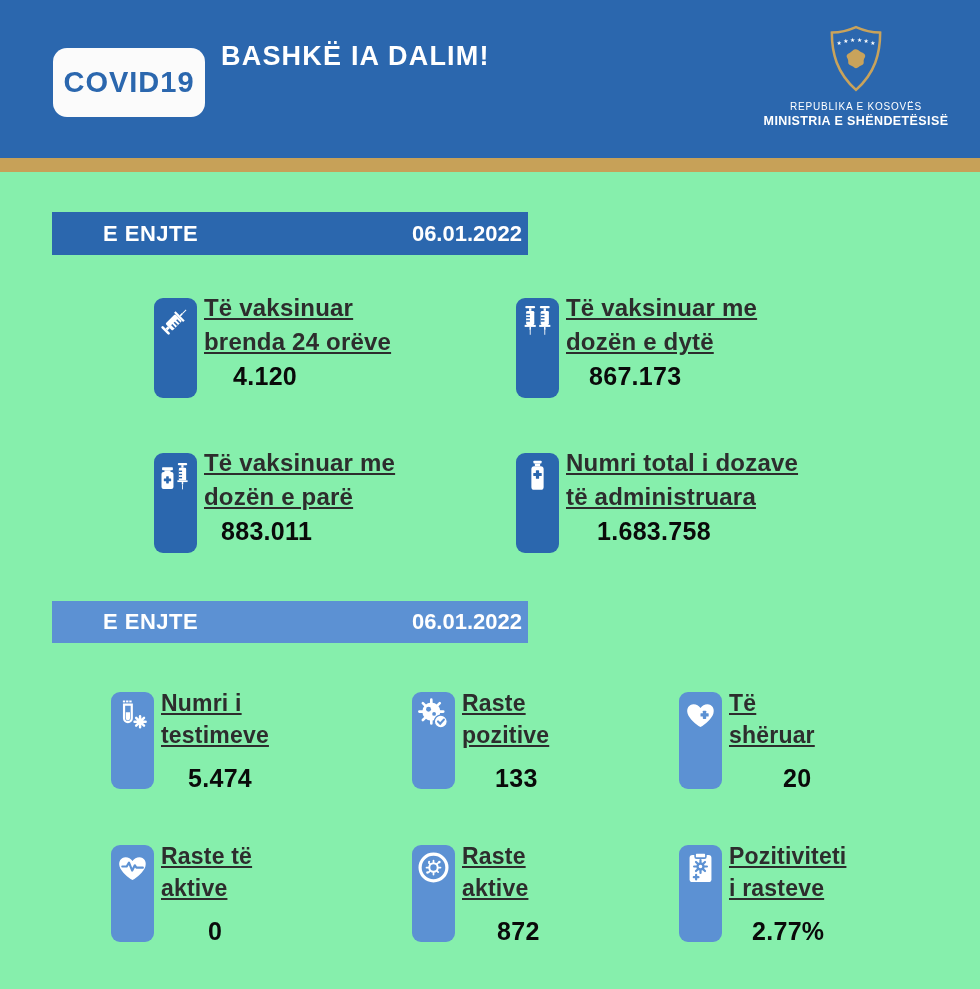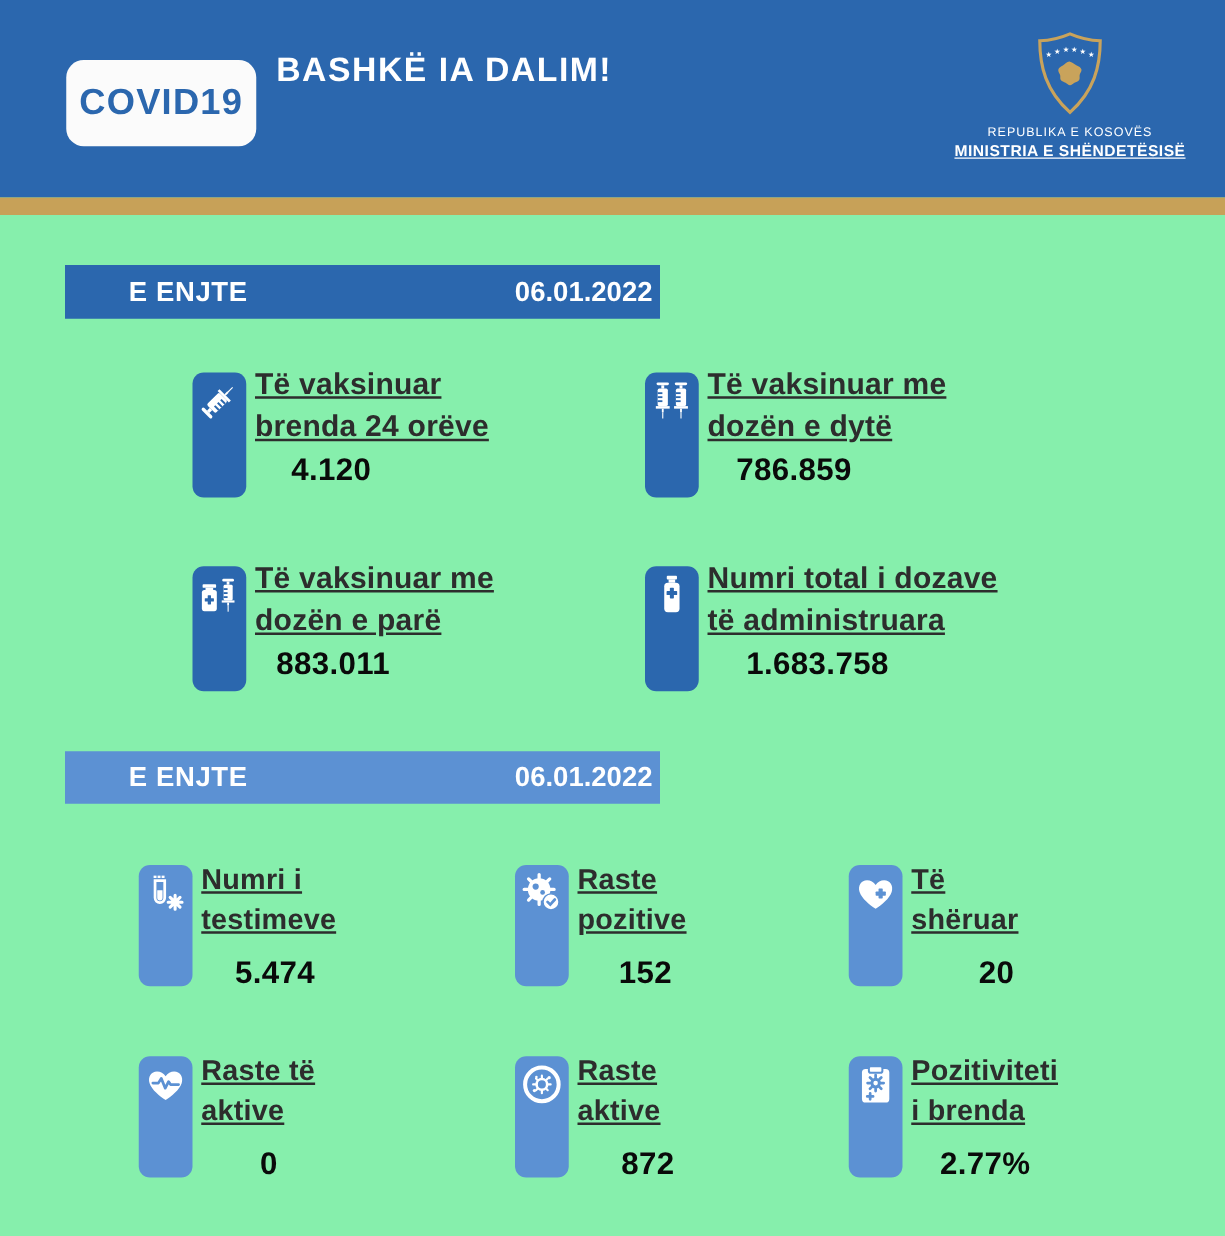--- a/index.html
+++ b/index.html
@@ -9,21 +9,21 @@
   
   .header{position:absolute;left:0;top:0;width:980px;height:158px;background:#2B67AE;}
   .badge{position:absolute;left:53px;top:48px;width:152px;height:69px;background:#FBFBFB;
          border-radius:14px;display:flex;align-items:center;justify-content:center;
          font-weight:700;font-size:29px;color:#2B67AE;letter-spacing:1px;}
   .tagline{position:absolute;left:221px;top:0;height:112px;display:flex;align-items:center;
            color:#FFFFFF;font-size:27px;font-weight:700;letter-spacing:1.2px;}
   .logo{position:absolute;left:746px;top:24px;width:220px;text-align:center;color:#fff;}
   .logo svg{display:block;margin:0 auto;}
   .ministry-1{margin-top:7px;font-size:10px;letter-spacing:.8px;}
-  .ministry-2{margin-top:2px;font-size:12.5px;font-weight:700;letter-spacing:.4px;text-decoration:underline;}
+  .ministry-2{margin-top:2px;font-size:12.5px;font-weight:700;letter-spacing:.4px;}
   .gold{position:absolute;left:0;top:158px;width:980px;height:14px;background:#C7A158;}
 
   
   .bar{position:absolute;left:52px;width:476px;display:flex;align-items:center;
        justify-content:space-between;color:#fff;font-weight:700;font-size:22px;}
   .bar .day{padding-left:51px;letter-spacing:.5px;}
   .bar .date{padding-right:6px;}
   .bar-1{top:212px;height:43px;background:#2B67AE;}
   .bar-2{top:601px;height:42px;background:#5C91D3;}
 
@@ -119,21 +119,21 @@
             <rect x="4.2" y="9.6" width="2.6" height="1"></rect>
             <rect x="4.2" y="11.8" width="2.6" height="1"></rect>
           <rect x="14.2" y="7.4" width="2.6" height="1"></rect>
             <rect x="14.2" y="9.6" width="2.6" height="1"></rect>
             <rect x="14.2" y="11.8" width="2.6" height="1"></rect>
         </g>
       </svg>
     </div>
     <div class="stat-label">Të vaksinuar me
 dozën e dytë</div>
-    <div class="stat-value" style="left:73px">786.859</div>
+    <div class="stat-value" style="left:73px">867.173</div>
   </div>
 
   <div class="stat s1" style="left:154px;top:453px">
     <div class="tile">
       <svg viewBox="0 0 24 24">
         <g fill="#FFFFFF">
           <rect x="2.8" y="6.4" width="7.4" height="2" rx="0.5"></rect>
           <rect x="4.4" y="8.4" width="4.2" height="1.2"></rect>
           <rect x="2.4" y="9.6" width="8.2" height="11.6" rx="1.4"></rect>
           <rect x="13.6" y="3.4" width="6.4" height="1.5" rx="0.7"></rect>
@@ -209,21 +209,21 @@
         </g>
         <circle cx="10.5" cy="10" r="6.2" fill="#FFFFFF"></circle>
         <circle cx="8.6" cy="8.4" r="1.7" fill="#5C91D3"></circle>
         <circle cx="12.4" cy="11.6" r="1.3" fill="#5C91D3"></circle>
         <circle cx="17" cy="16.8" r="4.4" fill="#FFFFFF" stroke="#5C91D3" stroke-width="0.8"></circle>
         <path d="M15.1 16.8 l1.5 1.5 2.5 -2.8" fill="none" stroke="#5C91D3" stroke-width="1.5" stroke-linecap="round"></path>
       </svg>
     </div>
     <div class="stat-label">Raste
 pozitive</div>
-    <div class="stat-value" style="left:83px">152</div>
+    <div class="stat-value" style="left:83px">133</div>
   </div>
 
   <div class="stat s2" style="left:679px;top:692px">
     <div class="tile">
       <svg viewBox="0 0 24 24">
         <path d="M12 20.6 C8.6 18.4 4.4 15 3.2 11.4 C2.1 8 4.1 5 7.3 5 c1.9 0 3.6 1 4.7 2.6 C13.1 6 14.8 5 16.7 5 c3.2 0 5.2 3 4.1 6.4 C19.6 15 15.4 18.4 12 20.6 Z" fill="#FFFFFF"></path>
         <g fill="#5C91D3">
           <rect x="13.6" y="9.4" width="2.3" height="5.6" rx="0.4"></rect>
           <rect x="12" y="11.1" width="5.6" height="2.3" rx="0.4"></rect>
         </g>
@@ -270,17 +270,17 @@
         <rect x="4.5" y="3.5" width="15" height="18.5" rx="2" fill="#FFFFFF"></rect>
         <rect x="8.3" y="2" width="7.4" height="3.6" rx="1" fill="#FFFFFF" stroke="#5C91D3" stroke-width="1.1"></rect>
         <circle cx="12" cy="11.3" r="2.1" fill="none" stroke="#5C91D3" stroke-width="1.7"></circle>
         <g stroke="#5C91D3" stroke-width="1.5" stroke-linecap="round">
           <path d="M12 6.9 v1.3 M12 14.4 v1.3 M7.6 11.3 h1.3 M15.1 11.3 h1.3 M8.9 8.2 l.9 .9 M14.2 13.5 l.9 .9 M15.1 8.2 l-.9 .9 M8.9 14.4 l.9 -.9"></path>
           <path d="M7.4 18.6 h3.2 M9 17 v3.2"></path>
         </g>
       </svg>
     </div>
     <div class="stat-label">Pozitiviteti
-i brenda</div>
+i rasteve</div>
     <div class="stat-value" style="left:73px">2.77%</div>
   </div>
 
 </div>
 
 </body></html>

